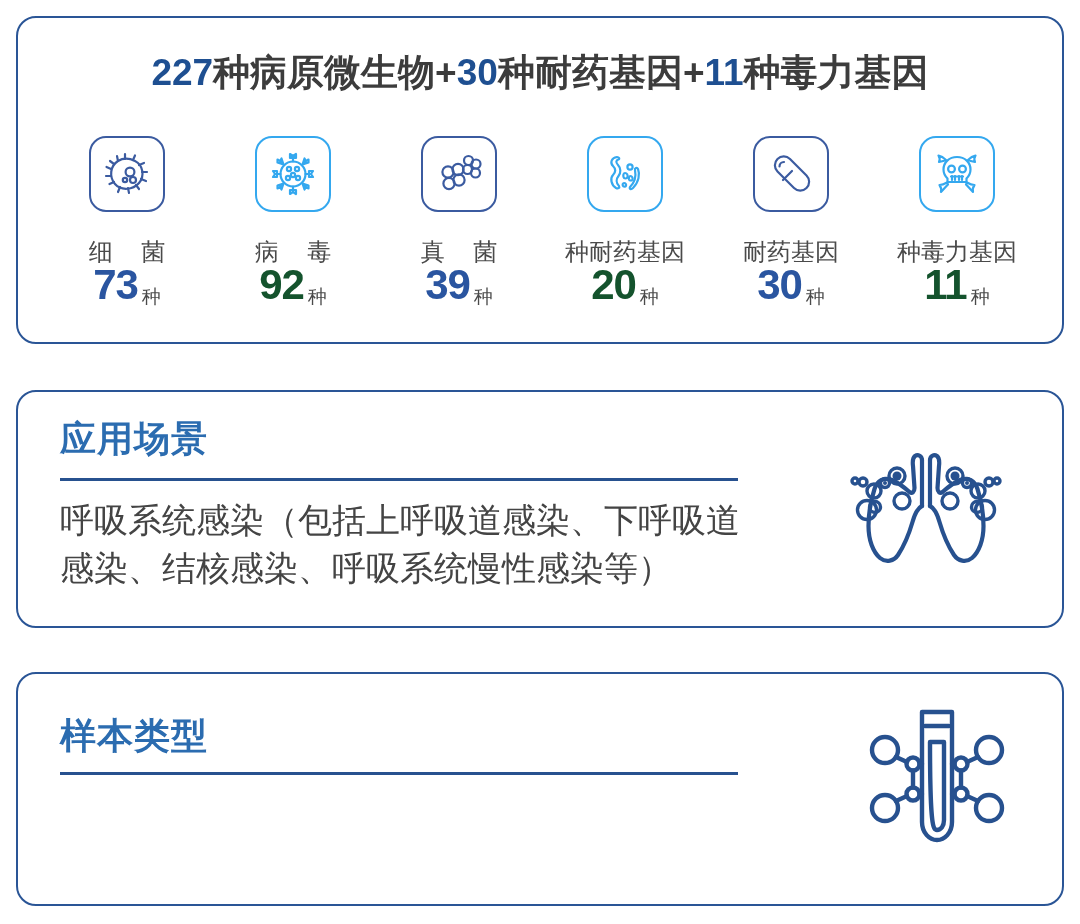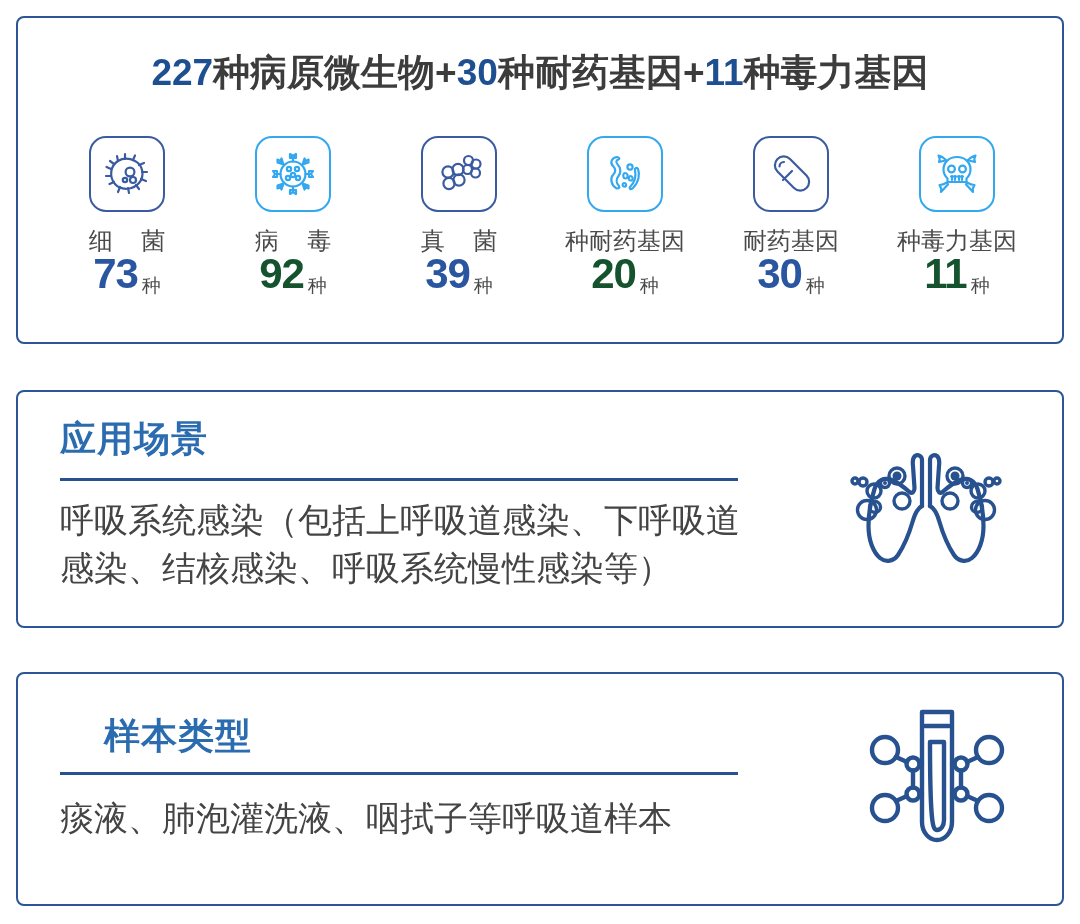--- a/index.html
+++ b/index.html
@@ -20,21 +20,21 @@
     height: 924px;
     background: #ffffff;
   }
 
   
   .card {
     position: absolute;
     box-sizing: border-box;
     background: #ffffff;
     border: 2px solid #2a5596;
-    border-radius: 8px;
+    border-radius: 20px;
   }
   #card-stats { left: 16px; top: 16px; width: 1048px; height: 328px; }
   #card-scene { left: 16px; top: 390px; width: 1048px; height: 238px; }
   #card-sample { left: 16px; top: 672px; width: 1048px; height: 234px; }
 
   
   .headline {
     position: absolute;
     left: 0;
     top: 30px;
@@ -70,21 +70,21 @@
     border: 2.5px solid #3b5ba0;
     border-radius: 17px;
     display: flex;
     align-items: center;
     justify-content: center;
   }
   .tile.light { border-color: #34a8ef; }
   .tile svg { display: block; }
 
   .stat-label {
-    margin-top: 17px;
+    margin-top: 28px;
     font-size: 24px;
     color: #4a4a4a;
     white-space: nowrap;
     line-height: 1;
   }
   .stat-label.wide { letter-spacing: 11px; text-indent: 11px; }
 
   .stat-value {
     display: flex;
     align-items: flex-end;
@@ -124,21 +124,21 @@
     position: absolute;
     left: 60px;
     width: 700px;
     font-size: 34px;
     color: #444444;
     line-height: 48px;
   }
   #scene-title  { top: 424px; font-family: Liberation Mono, monospace; }
   #scene-rule   { top: 478px; }
   #scene-body   { top: 496px; }
-  #sample-title { top: 718px; margin-left: 44px; }
+  #sample-title { top: 718px; }
   #sample-rule  { top: 772px; }
   #sample-body  { top: 794px; }
 
   .side-icon { position: absolute; }
   #scene-icon  { left: 846px; top: 448px; }
   #sample-icon { left: 862px; top: 700px; }
 </style>
 </head>
 <body>
 
@@ -318,21 +318,20 @@
         <circle cx="109" cy="28" r="4.5"></circle>
         <circle cx="39" cy="35" r="2"></circle>
         <circle cx="121" cy="35" r="2"></circle>
       </g>
     </svg>
   </div>
 
   <div class="card" id="card-sample"></div>
   <div class="info-title" id="sample-title">样本类型</div>
   <div class="info-rule" id="sample-rule"></div>
-  <div class="info-body" id="sample-body">痰液、肺泡灌洗液、咽拭子等呼吸道样本</div>
   <div class="side-icon" id="sample-icon">
     <svg width="150" height="160" viewBox="0 0 150 160">
       <g fill="none" stroke="#27518f" stroke-width="4.4" stroke-linecap="round" stroke-linejoin="round">
         <path d="M60 12 L90 12 L90 122 C90 133 82.5 140 75 140 C67.5 140 60 133 60 122 Z"></path>
         <path d="M63 26 L87 26"></path>
         <path d="M68 42 L82 42 L82 120 C82 126 79 130 75 130 C71 130 68 126 68 42 Z"></path>
       </g>
       <g fill="none" stroke="#27518f" stroke-width="4.4" stroke-linecap="round" stroke-linejoin="round">
         <circle cx="23" cy="50" r="13"></circle>
         <circle cx="23" cy="108" r="13"></circle>

